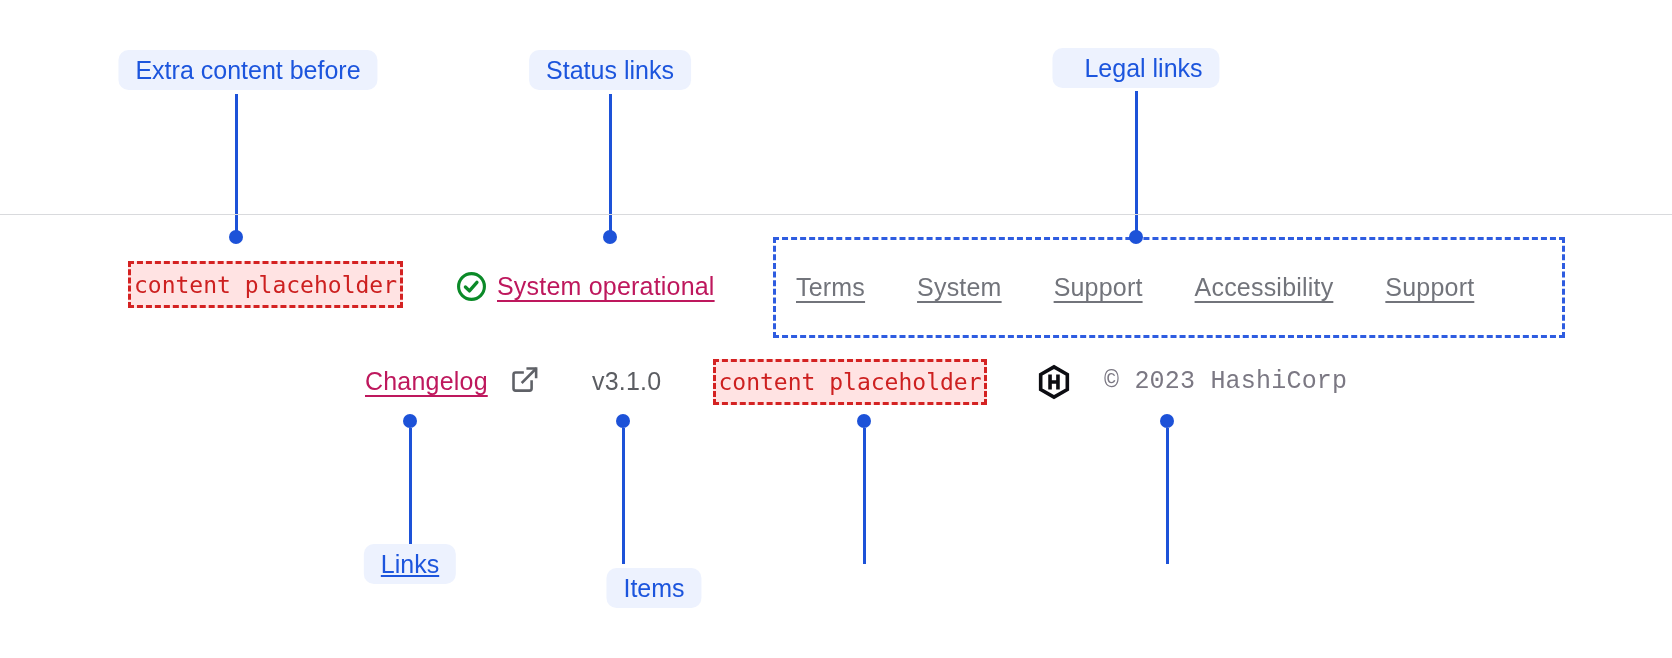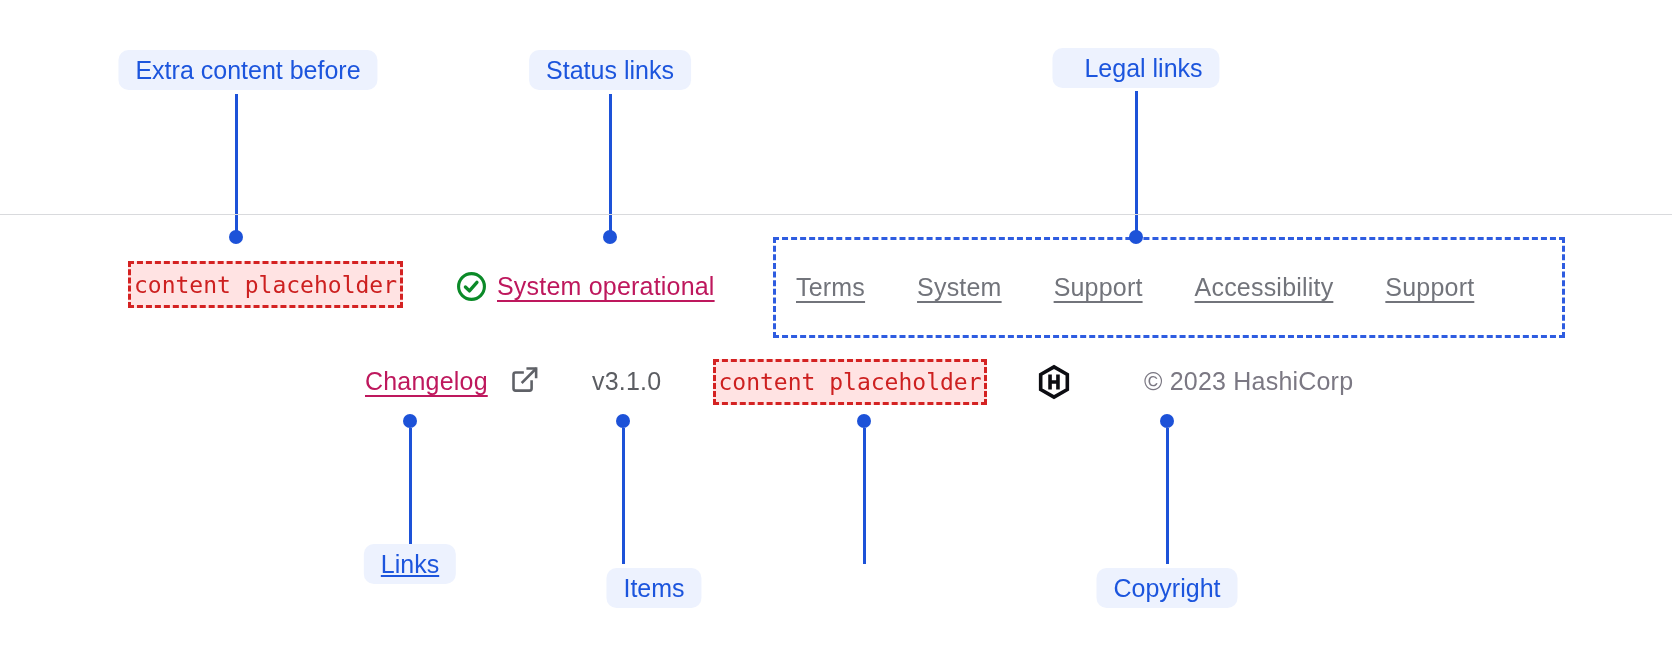--- a/index.html
+++ b/index.html
@@ -121,30 +121,29 @@
   <div class="ph" style="left:713px; top:359px; width:274px; height:46px;">
     <span>content placeholder</span>
   </div>
 
   <span class="icon" style="left:1036px; top:364px;">
     <svg width="36" height="36" viewBox="0 0 50 50" fill="none">
       <path d="M25 4 L43.5 14.5 V35.5 L25 46 L6.5 35.5 V14.5 Z" stroke="#0c0d12" stroke-width="5" stroke-linejoin="miter"></path>
       <path d="M19.5 14.5 V35.5 M30.5 14.5 V35.5 M19.5 25 H30.5" stroke="#0c0d12" stroke-width="5"></path>
     </svg>
   </span>
-  <div class="footer-text copyright" style="left:1144px; top:367px;">© 2023 HashiCorp</div>
+  <div class="footer-text copyright" style="left:1104px; top:367px;font-family:Liberation Mono, monospace;">© 2023 HashiCorp</div>
 
   <div class="vline" style="left:408.5px; top:428px; height:136px;"></div>
   <div class="vline" style="left:621.5px; top:428px; height:136px;"></div>
   <div class="vline" style="left:862.5px; top:428px; height:136px;"></div>
   <div class="vline" style="left:1165.5px; top:428px; height:136px;"></div>
 
   <div class="label" style="left:410px; top:544px;text-decoration:underline;">Links</div>
   <div class="label" style="left:654px; top:568px;">Items</div>
-  <div class="label" style="left:1167px; top:568px;">Copyright</div>
 
   <div class="dot" style="left:236px; top:237px;"></div>
   <div class="dot" style="left:610px; top:237px;"></div>
   <div class="dot" style="left:1136px; top:237px;"></div>
   <div class="dot" style="left:410px; top:421px;"></div>
   <div class="dot" style="left:623px; top:421px;"></div>
   <div class="dot" style="left:864px; top:421px;"></div>
   <div class="dot" style="left:1167px; top:421px;"></div>
 
 </div>

